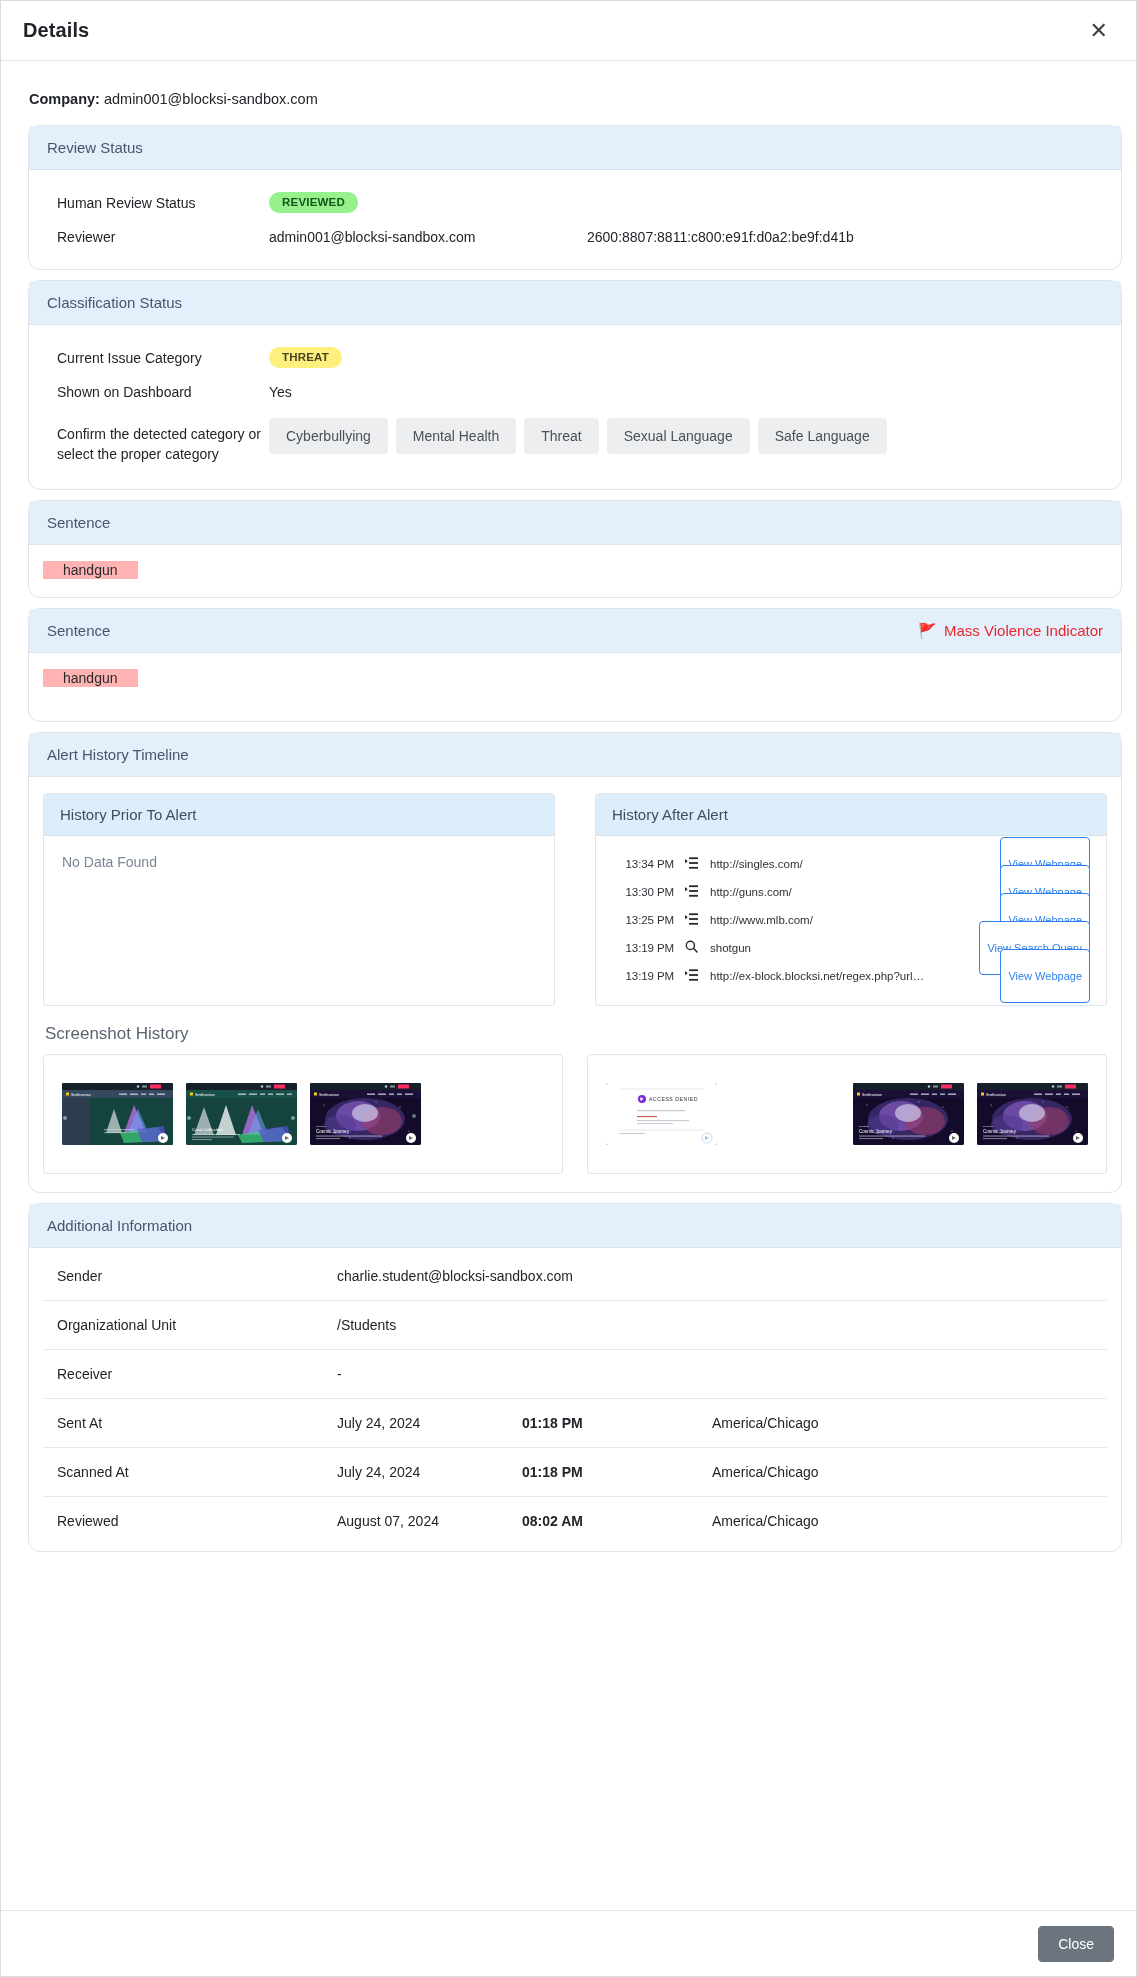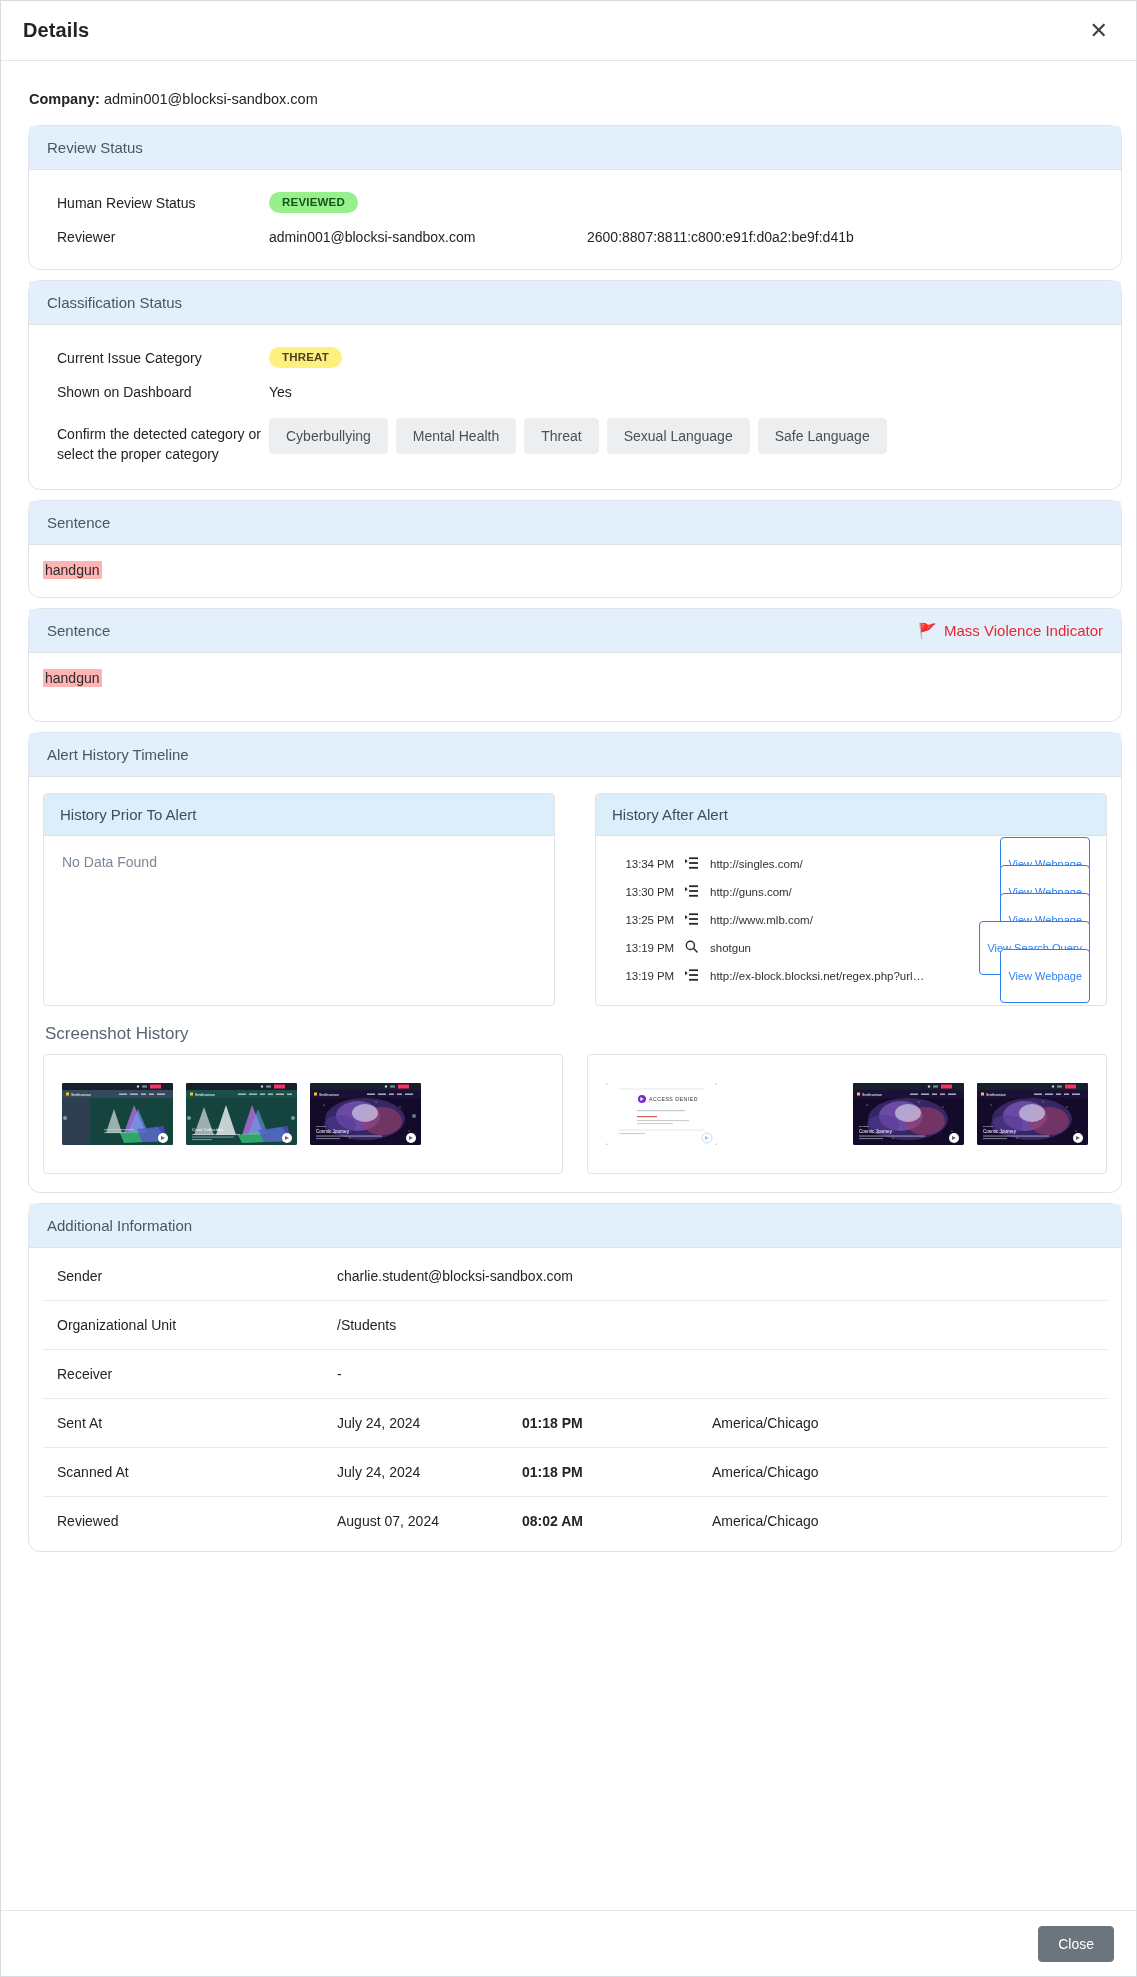--- a/index.html
+++ b/index.html
@@ -106,21 +106,21 @@
     color: #495057;
     cursor: pointer;
     font-family: "Liberation Sans", sans-serif;
   }
 
   
   .hl {
     background: #ffb3b3;
     color: #2b2b2b;
     font-size: 14px;
-    padding: 1px 2px;
+    padding: 1px 20px;
   }
   .content-body { padding: 16px 14px 18px 14px; }
   .sentence-body { padding: 16px 14px 34px 14px; }
 
   
   .timeline-body { padding: 16px 14px 18px 14px; }
   .tl-grid { display: flex; gap: 40px; }
   .tl-col { flex: 1; }
   .subcard {
     border: 1px solid #e0e4e8;

